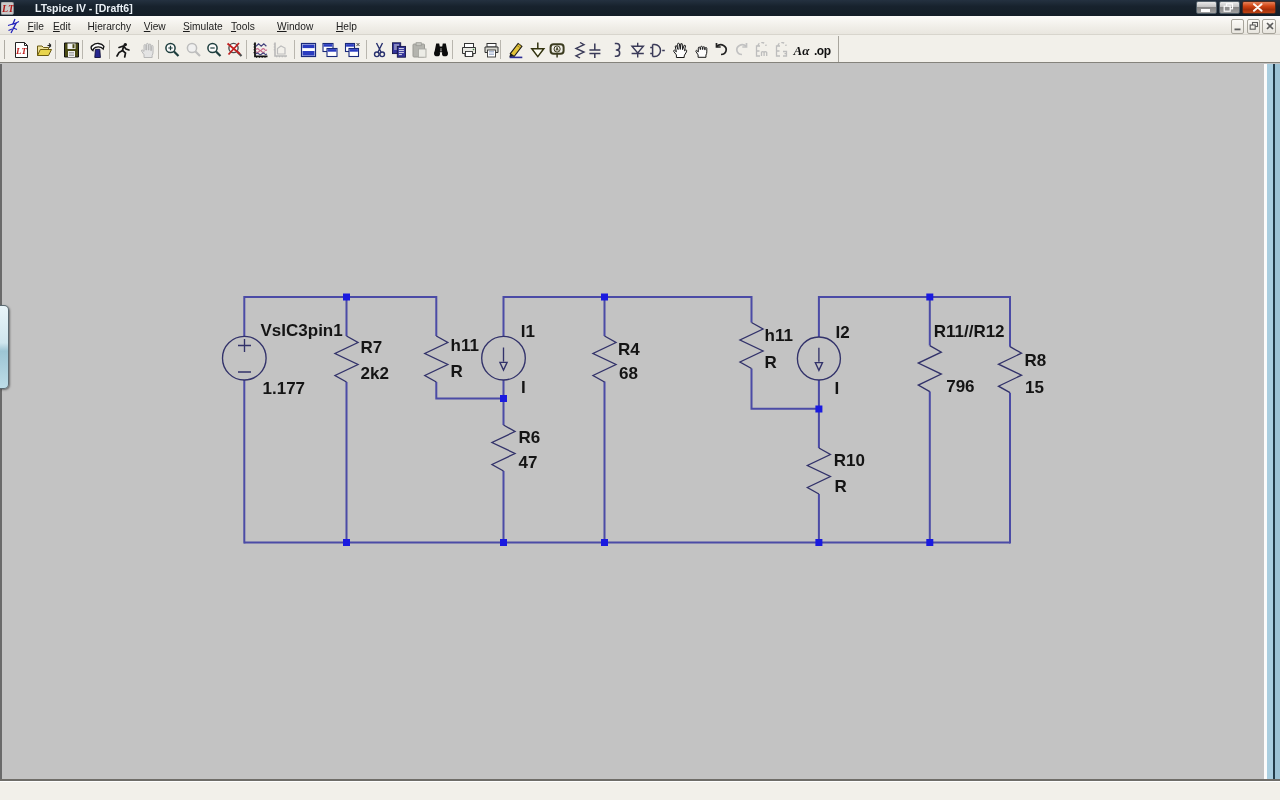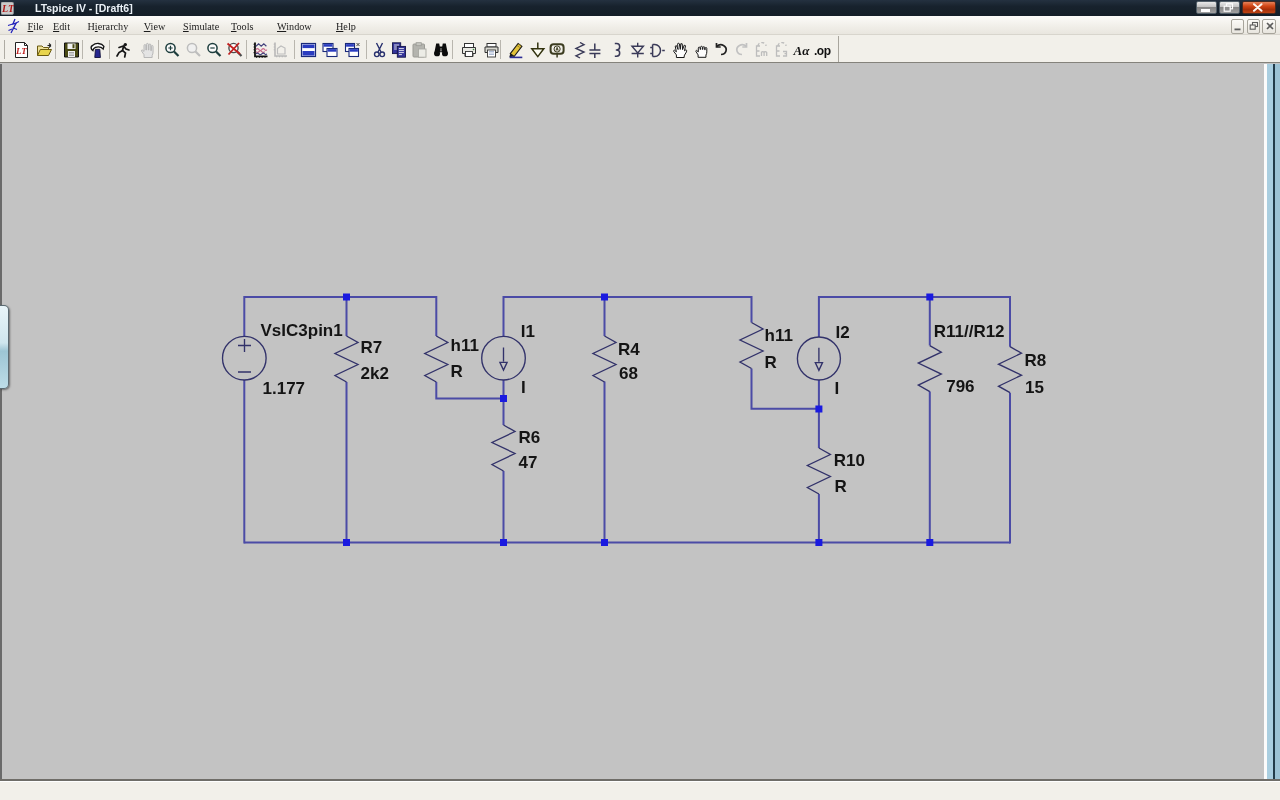--- a/index.html
+++ b/index.html
@@ -6,21 +6,21 @@
   body{width:1280px;height:800px;overflow:hidden;position:relative;
        font-family:"Liberation Sans",sans-serif;background:#c3c3c3;}
   .abs{position:absolute;}
   #titlebar{left:0;top:0;width:1280px;height:16px;
     background:linear-gradient(180deg,#243140 0%,#17222d 40%,#141e28 100%);z-index:30;}
   #titletext{left:19px;top:1.5px;color:#e9eff5;font-size:10.5px;font-weight:bold;
     letter-spacing:0px;z-index:31;padding-left:16px;}
   #menubar{left:0;top:16px;width:1280px;height:19px;
     background:linear-gradient(180deg,#fcfbf9 0%,#f0eee8 60%,#e9e6df 100%);z-index:30;
     border-bottom:1px solid #d8d5cd;box-sizing:border-box;}
-  .menuitem{top:20.5px;font-size:10.2px;color:#1c1c1c;z-index:31;font-family:Liberation Serif, serif;}
+  .menuitem{top:20.5px;font-size:10.2px;color:#1c1c1c;z-index:31;}
   .mn{text-decoration:underline;}
   #toolbar{left:0;top:35px;width:1280px;height:28px;background:#f2f0ea;z-index:30;
     border-bottom:1px solid #84827b;box-sizing:border-box;}
   .tsep{top:40px;width:1px;height:19px;background:#b9b6ae;z-index:31;}
   #canvas{left:0;top:64px;width:1264px;height:715px;background:#c3c3c3;z-index:1;}
   #schsvg{left:0;top:0;z-index:5;}
   #statusbar{left:0;top:781px;width:1280px;height:19px;background:#f2f0ea;z-index:30;
     border-top:1px solid #ffffff;box-sizing:border-box;}
   #bline{left:0;top:779px;width:1280px;height:2px;background:#6f6d68;z-index:29;}
   #lborder{left:0;top:64px;width:2px;height:715px;background:#6a6a6a;z-index:6;}

